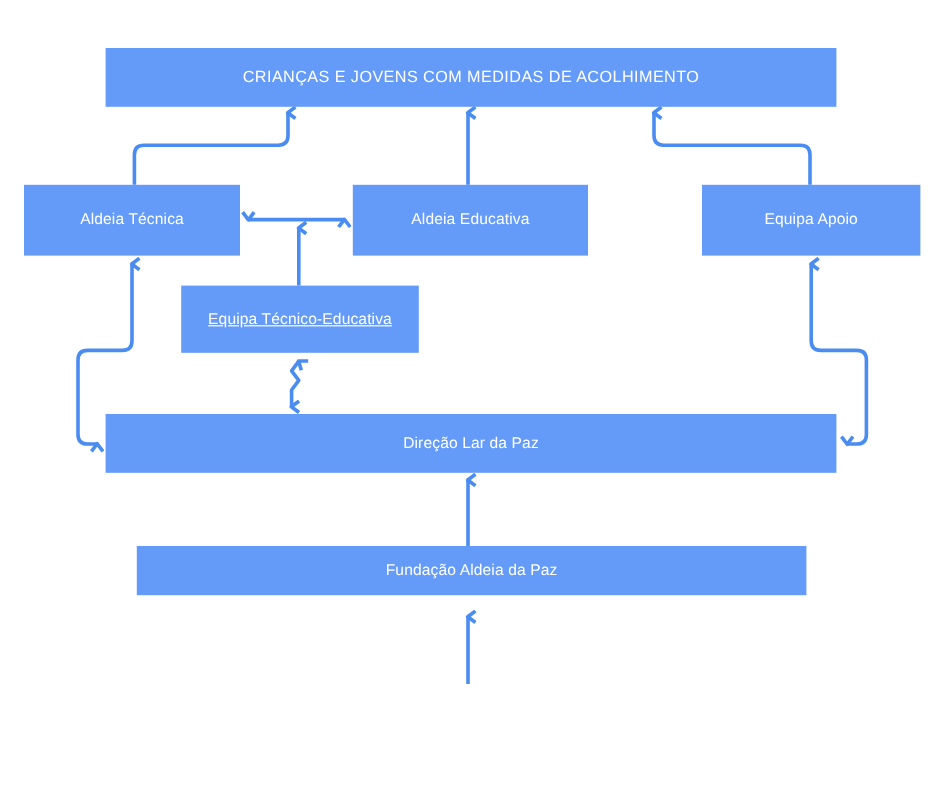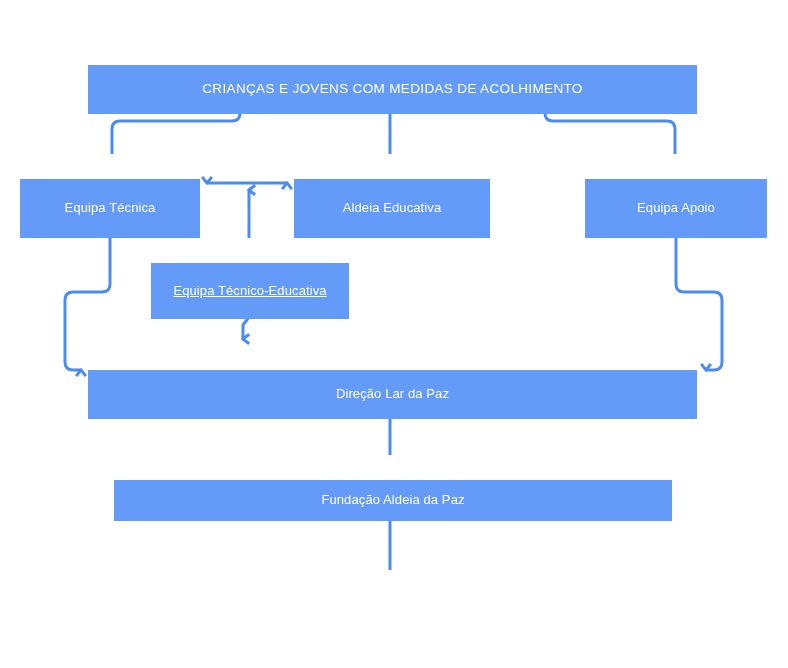--- a/index.html
+++ b/index.html
@@ -24,21 +24,20 @@
     color: #ffffff;
     display: flex;
     align-items: center;
     justify-content: center;
     text-align: center;
     box-sizing: border-box;
     line-height: 1.25;
     letter-spacing: 0.1px;
     padding: 2px 4px;
     z-index: 3;
-    margin-top: 25px;
   }
   .node-label {
     display: block;
     width: 100%;
   }
   .n-top      { left: 88px;  top: 40px;  width: 609px; height: 49px;  font-size: 13.5px; letter-spacing: 0.35px; }
   .n-tecnica  { left: 20px;  top: 154px; width: 180px; height: 59px;  font-size: 13px; }
   .n-educativa{ left: 294px; top: 154px; width: 196px; height: 59px;  font-size: 13px; }
   .n-apoio    { left: 585px; top: 154px; width: 182px; height: 59px;  font-size: 13px; }
   .n-tecedu   { left: 151px; top: 238px; width: 198px; height: 56px;  font-size: 13px; text-decoration: underline; }
@@ -96,21 +95,21 @@
     <path d="M390,455 L390,400" marker-end="url(#arrowEnd)"></path>
 
     <path d="M390,570 L390,514" marker-end="url(#arrowEnd)"></path>
   </svg>
 
   <div class="node n-top">
     <span class="node-label">CRIANÇAS E JOVENS COM MEDIDAS DE ACOLHIMENTO</span>
   </div>
 
   <div class="node n-tecnica">
-    <span class="node-label">Equipa Técnica</span>
+    <span class="node-label">Aldeia Técnica</span>
   </div>
 
   <div class="node n-educativa">
     <span class="node-label">Aldeia Educativa</span>
   </div>
 
   <div class="node n-apoio">
     <span class="node-label">Equipa Apoio</span>
   </div>
 

